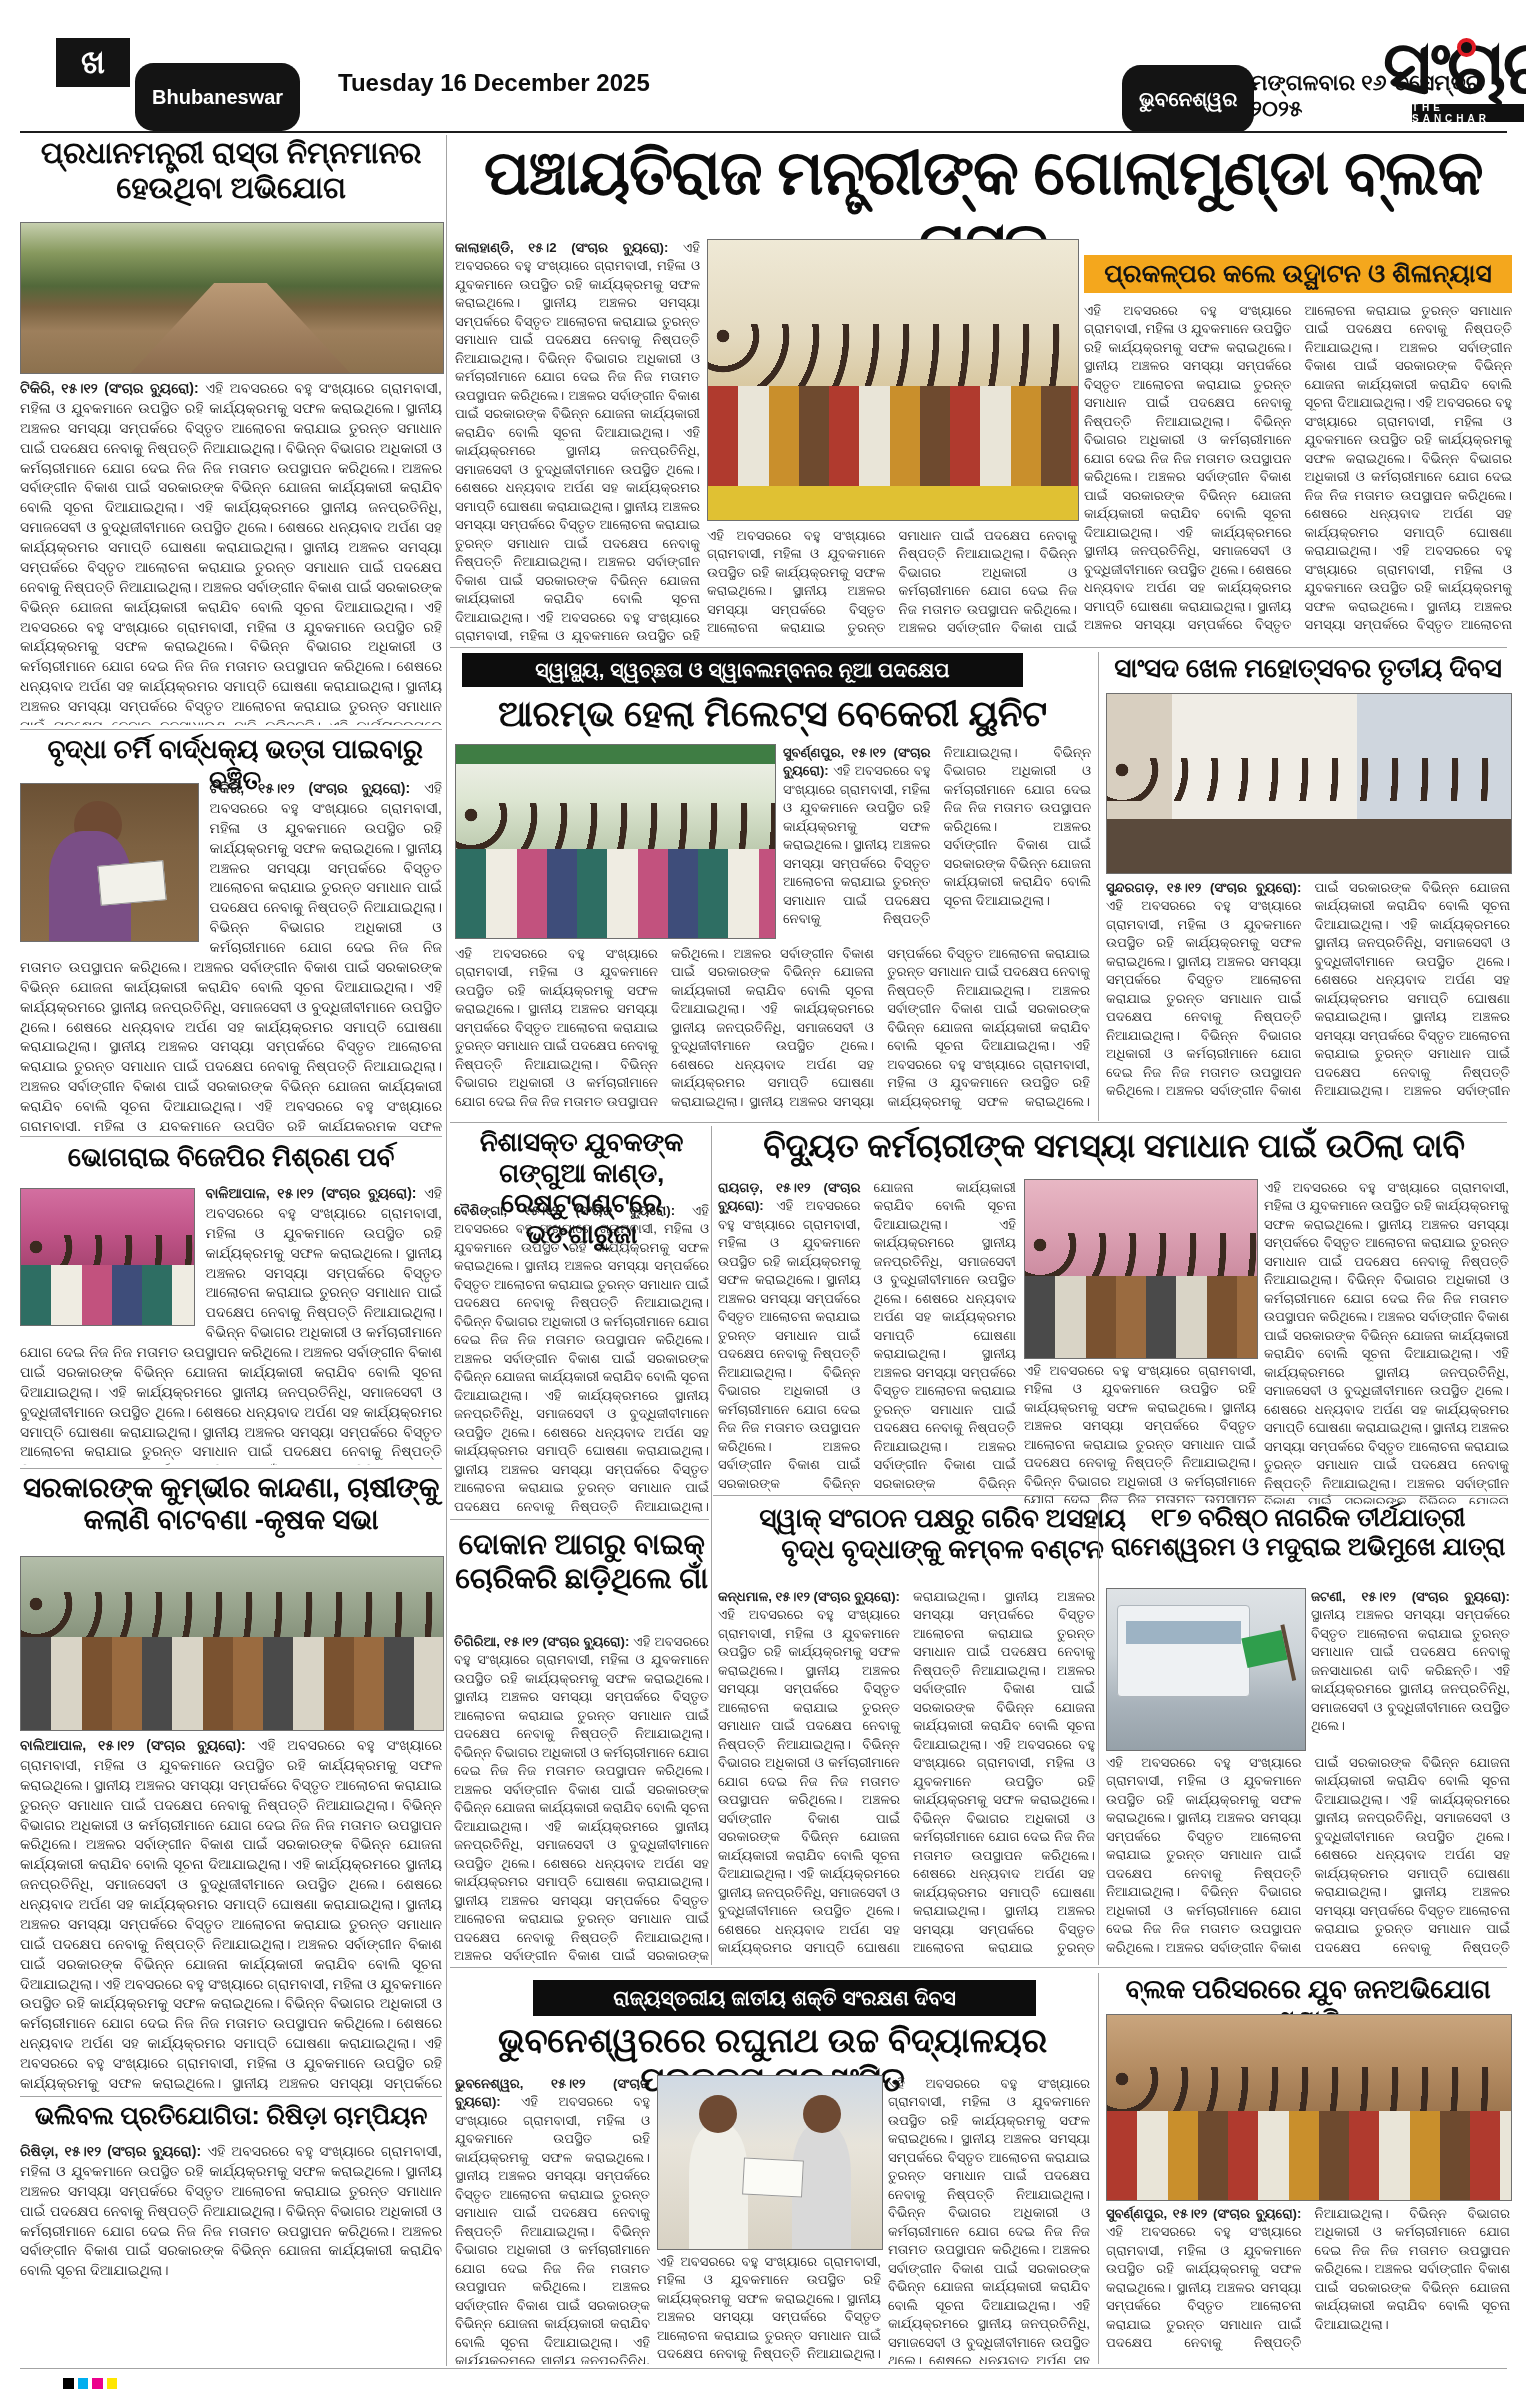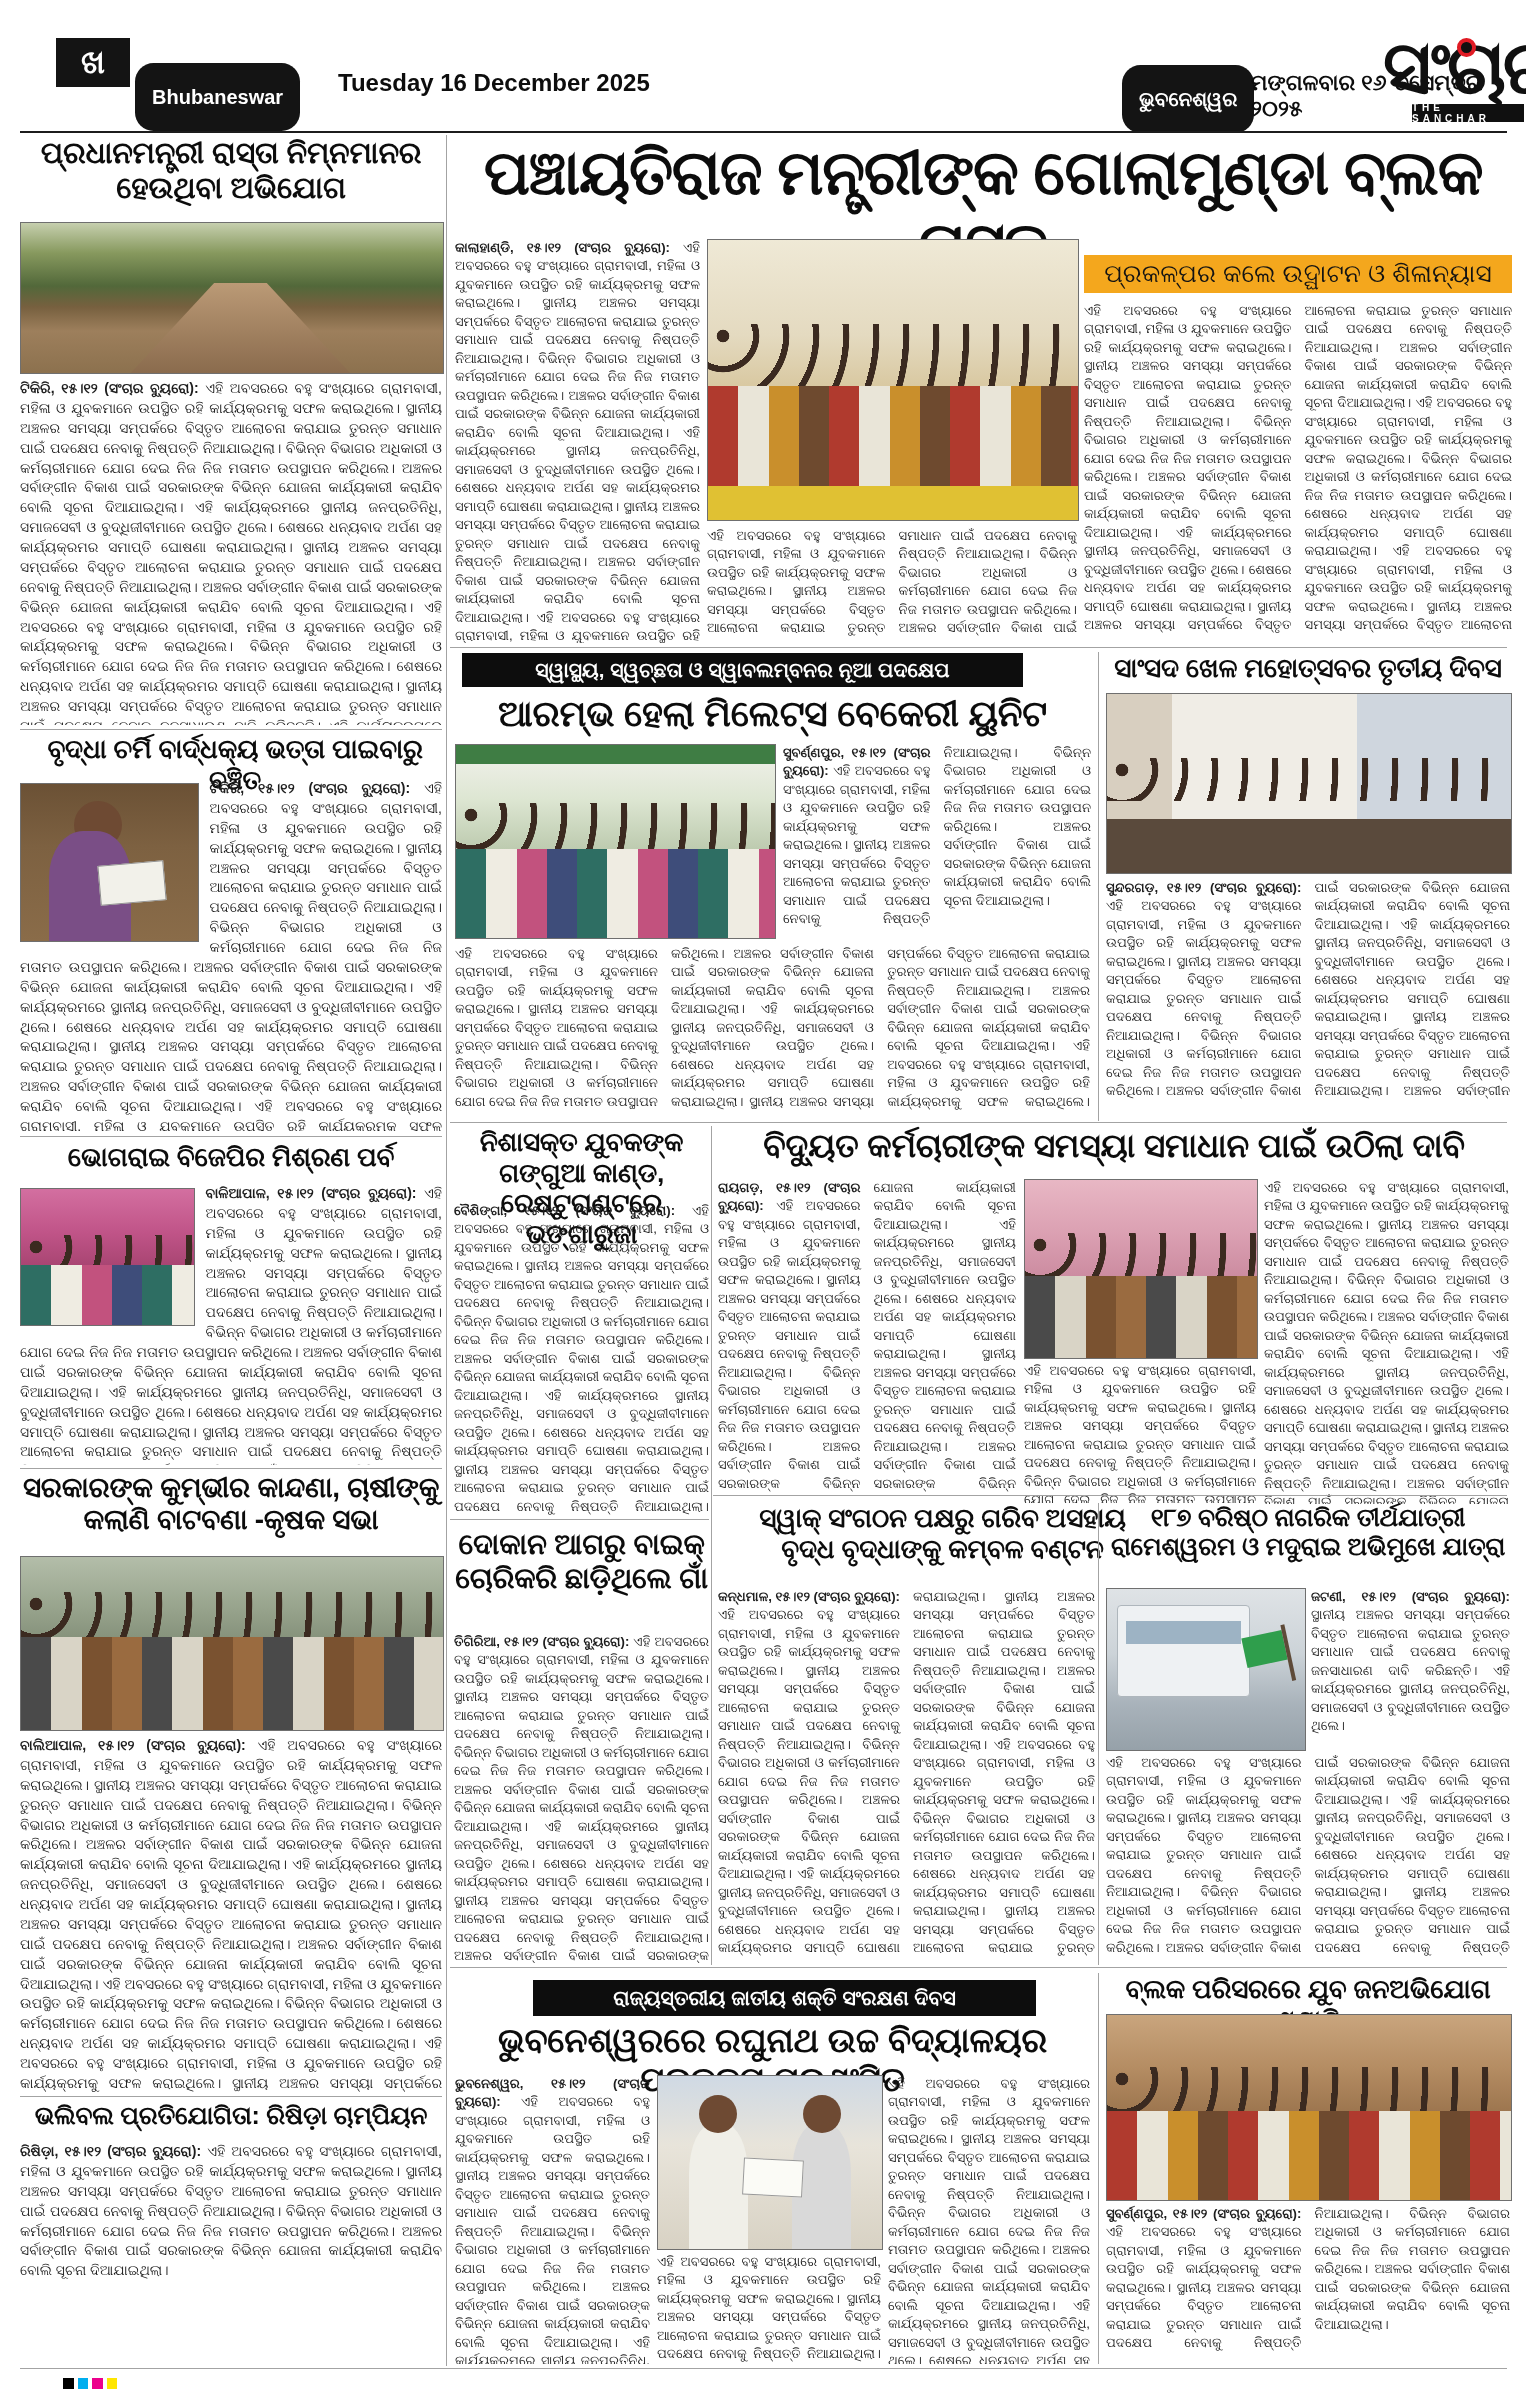--- a/index.html
+++ b/index.html
@@ -6,21 +6,21 @@
   #page{position:relative;width:1526px;height:2401px;background:#ffffff;
         font-family:"Liberation Sans",sans-serif;color:#111;overflow:hidden;}
   .abs{position:absolute;}
   .hl{font-weight:700;text-align:center;line-height:1.16;color:#0c0c0c;letter-spacing:-0.3px;}
   .body-txt{text-align:justify;line-height:1.42;font-size:14px;color:#1d1d1d;overflow:hidden;}
   .body-txt.small{font-size:13.2px;line-height:1.4;}
   .dl{font-weight:700;}
   .cols2{column-count:2;column-gap:13.2px;}
   .cols3{column-count:3;column-gap:13.2px;}
   .kicker{background:#0d0d0d;color:#fff;font-weight:700;display:flex;align-items:center;justify-content:center;}
-  .strap{background:#F4A71D;color:#131313;font-weight:400;display:flex;align-items:center;justify-content:center;}
+  .strap{background:#F4A71D;color:#131313;font-weight:700;display:flex;align-items:center;justify-content:center;}
   .vrule{width:1.3px;background:#a3a3a3;}
   .hrule{height:1.3px;background:#a3a3a3;}
   .hrule.dark{height:2px;background:#1c1c1c;}
   
   .ed-box{background:#141414;color:#fff;display:flex;align-items:center;justify-content:center;
           font-size:32px;font-weight:700;}
   .pill{background:#141414;color:#fff;font-weight:700;border-radius:18.5px;display:flex;
         align-items:center;justify-content:center;padding:17px 17px;}
   .hdr-date{font-weight:700;font-size:24px;color:#0d0d0d;}
   #masthead{font-size:74px;font-weight:700;letter-spacing:-3.3px;line-height:.95;color:#101010;}
@@ -143,21 +143,21 @@
   <div class="abs hl" style="left:20px;top:2101px;width:422px;font-size:25px;">ଭଲିବଲ ପ୍ରତିଯୋଗିତା: ରିଷିଡ଼ା ଚାମ୍ପିୟନ</div>
 
   <p class="abs body-txt" style="left:20px;top:2142px;width:422px;height:210px;margin:0;">
     <b class="dl">ରିଷିଡ଼ା, ୧୫।୧୨ (ସଂଚାର ବ୍ୟୁରୋ):</b>
     <span>ଏହି ଅବସରରେ ବହୁ ସଂଖ୍ୟାରେ ଗ୍ରାମବାସୀ, ମହିଳା ଓ ଯୁବକମାନେ ଉପସ୍ଥିତ ରହି କାର୍ଯ୍ୟକ୍ରମକୁ ସଫଳ କରାଇଥିଲେ। ସ୍ଥାନୀୟ ଅଞ୍ଚଳର ସମସ୍ୟା ସମ୍ପର୍କରେ ବିସ୍ତୃତ ଆଲୋଚନା କରାଯାଇ ତୁରନ୍ତ ସମାଧାନ ପାଇଁ ପଦକ୍ଷେପ ନେବାକୁ ନିଷ୍ପତ୍ତି ନିଆଯାଇଥିଲା। ବିଭିନ୍ନ ବିଭାଗର ଅଧିକାରୀ ଓ କର୍ମଚାରୀମାନେ ଯୋଗ ଦେଇ ନିଜ ନିଜ ମତାମତ ଉପସ୍ଥାପନ କରିଥିଲେ। ଅଞ୍ଚଳର ସର୍ବାଙ୍ଗୀନ ବିକାଶ ପାଇଁ ସରକାରଙ୍କ ବିଭିନ୍ନ ଯୋଜନା କାର୍ଯ୍ୟକାରୀ କରାଯିବ ବୋଲି ସୂଚନା ଦିଆଯାଇଥିଲା।</span>
   </p>
 
   <div class="abs hl" style="left:455px;top:137px;width:1056px;font-size:62px;letter-spacing:-1.3px;">ପଞ୍ଚାୟତିରାଜ ମନ୍ତ୍ରୀଙ୍କ ଗୋଲାମୁଣ୍ଡା ବ୍ଲକ ଗସ୍ତ</div>
 
   <p class="abs body-txt small" style="left:455px;top:239px;width:245px;height:404px;margin:0;">
-    <b class="dl">କାଲାହାଣ୍ଡି, ୧୫।୧୨ (ସଂଚାର ବ୍ୟୁରୋ):</b>
+    <b class="dl">କାଲାହାଣ୍ଡି, ୧୫।2 (ସଂଚାର ବ୍ୟୁରୋ):</b>
     <span>ଏହି ଅବସରରେ ବହୁ ସଂଖ୍ୟାରେ ଗ୍ରାମବାସୀ, ମହିଳା ଓ ଯୁବକମାନେ ଉପସ୍ଥିତ ରହି କାର୍ଯ୍ୟକ୍ରମକୁ ସଫଳ କରାଇଥିଲେ। ସ୍ଥାନୀୟ ଅଞ୍ଚଳର ସମସ୍ୟା ସମ୍ପର୍କରେ ବିସ୍ତୃତ ଆଲୋଚନା କରାଯାଇ ତୁରନ୍ତ ସମାଧାନ ପାଇଁ ପଦକ୍ଷେପ ନେବାକୁ ନିଷ୍ପତ୍ତି ନିଆଯାଇଥିଲା। ବିଭିନ୍ନ ବିଭାଗର ଅଧିକାରୀ ଓ କର୍ମଚାରୀମାନେ ଯୋଗ ଦେଇ ନିଜ ନିଜ ମତାମତ ଉପସ୍ଥାପନ କରିଥିଲେ। ଅଞ୍ଚଳର ସର୍ବାଙ୍ଗୀନ ବିକାଶ ପାଇଁ ସରକାରଙ୍କ ବିଭିନ୍ନ ଯୋଜନା କାର୍ଯ୍ୟକାରୀ କରାଯିବ ବୋଲି ସୂଚନା ଦିଆଯାଇଥିଲା। ଏହି କାର୍ଯ୍ୟକ୍ରମରେ ସ୍ଥାନୀୟ ଜନପ୍ରତିନିଧି, ସମାଜସେବୀ ଓ ବୁଦ୍ଧିଜୀବୀମାନେ ଉପସ୍ଥିତ ଥିଲେ। ଶେଷରେ ଧନ୍ୟବାଦ ଅର୍ପଣ ସହ କାର୍ଯ୍ୟକ୍ରମର ସମାପ୍ତି ଘୋଷଣା କରାଯାଇଥିଲା। ସ୍ଥାନୀୟ ଅଞ୍ଚଳର ସମସ୍ୟା ସମ୍ପର୍କରେ ବିସ୍ତୃତ ଆଲୋଚନା କରାଯାଇ ତୁରନ୍ତ ସମାଧାନ ପାଇଁ ପଦକ୍ଷେପ ନେବାକୁ ନିଷ୍ପତ୍ତି ନିଆଯାଇଥିଲା। ଅଞ୍ଚଳର ସର୍ବାଙ୍ଗୀନ ବିକାଶ ପାଇଁ ସରକାରଙ୍କ ବିଭିନ୍ନ ଯୋଜନା କାର୍ଯ୍ୟକାରୀ କରାଯିବ ବୋଲି ସୂଚନା ଦିଆଯାଇଥିଲା। ଏହି ଅବସରରେ ବହୁ ସଂଖ୍ୟାରେ ଗ୍ରାମବାସୀ, ମହିଳା ଓ ଯୁବକମାନେ ଉପସ୍ଥିତ ରହି କାର୍ଯ୍ୟକ୍ରମକୁ ସଫଳ କରାଇଥିଲେ। ବିଭିନ୍ନ ବିଭାଗର ଅଧିକାରୀ ଓ କର୍ମଚାରୀମାନେ ଯୋଗ ଦେଇ ନିଜ ନିଜ ମତାମତ ଉପସ୍ଥାପନ କରିଥିଲେ। ଶେଷରେ ଧନ୍ୟବାଦ ଅର୍ପଣ ସହ କାର୍ଯ୍ୟକ୍ରମର ସମାପ୍ତି ଘୋଷଣା କରାଯାଇଥିଲା।</span>
   </p>
 
   <div class="abs photo ph-main" style="left:707px;top:239px;width:370px;height:280px;">
     <span class="heads" style="top:30%;height:22%;"></span>
     <span class="shirts pal-a" style="top:52%;bottom:12%;"></span>
     <span class="fl"></span>
   </div>
 
   <div class="abs strap" style="left:1084px;top:255px;width:428px;height:38px;font-size:25px;">ପ୍ରକଳ୍ପର କଲେ ଉଦ୍ଘାଟନ ଓ ଶିଳାନ୍ୟାସ</div>

